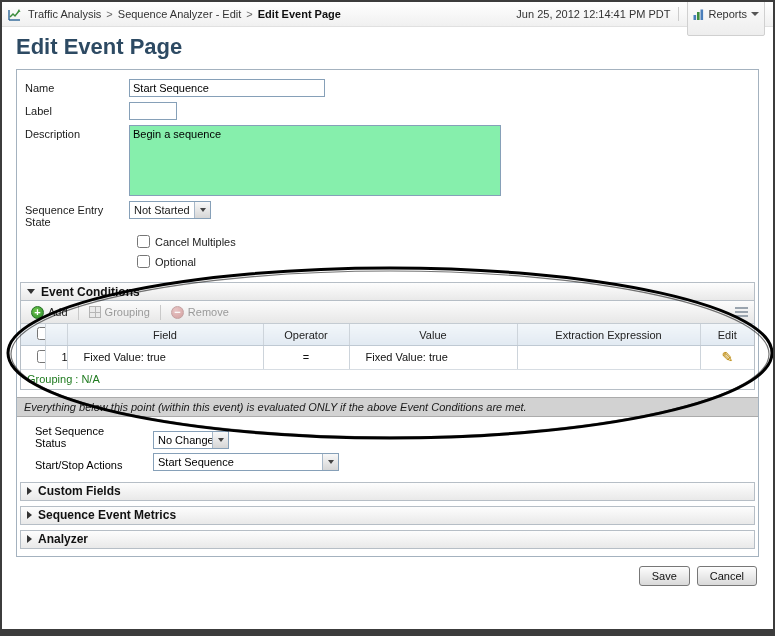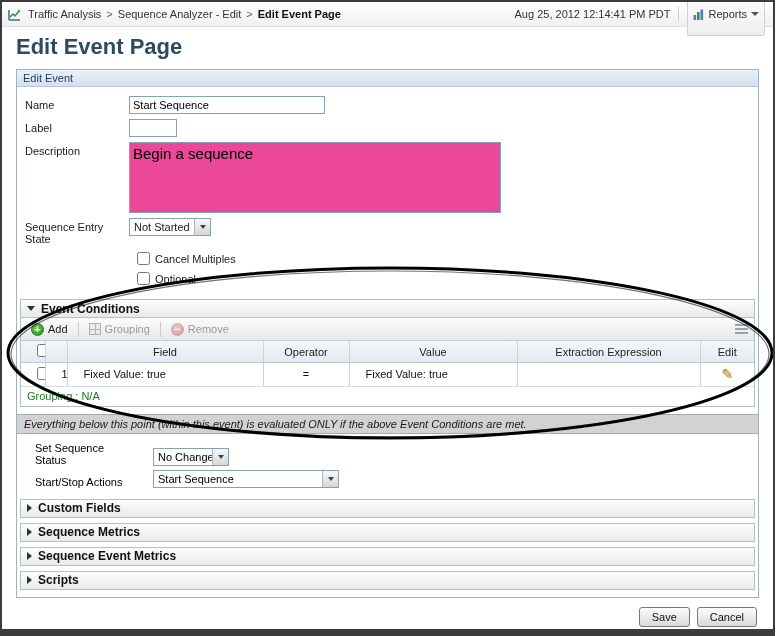--- a/index.html
+++ b/index.html
@@ -72,22 +72,22 @@
   .frow { display:flex; align-items:flex-start; margin-top:5px; }
   .flabel { width:112px; padding:3px 0 0 8px; flex:none; }
   input[type="text"] {
     height:18px; border:1px solid #86a0b8; background:#fff;
     font-family:"Liberation Sans",sans-serif; font-size:11px; padding:1px 3px;
   }
   .in-name { width:196px; }
   .in-label { width:48px; }
   textarea {
     width:372px; height:71px;
-    border:1px solid #86a0b8; background:#ec4899;
-    font-family:"Liberation Sans",sans-serif; font-size:15px; padding:2px 3px;
+    border:1px solid #86a0b8; background:#86efac;
+    font-family:"Liberation Sans",sans-serif; font-size:11px; padding:2px 3px;
     resize:none; overflow-y:scroll;
   }
   textarea::-webkit-scrollbar { width:15px; }
   textarea::-webkit-scrollbar-track { background:#f2f2f2; border-left:1px solid #ddd; }
   textarea::-webkit-scrollbar-thumb { background:#d7dee6; border:1px solid #9fb0c2; }
   textarea::-webkit-scrollbar-button { display:block; height:14px; background:#e4e9ef; border:1px solid #9fb0c2; }
 
   .chk-row { margin-left:120px; display:flex; align-items:center; gap:5px; margin-top:7px; }
   input[type="checkbox"] { width:13px; height:13px; margin:0; }
 
@@ -262,41 +262,40 @@
           <polygon points="11,1 12.5,4 9.5,3.6" fill="#3c8c3c"></polygon>
         </svg>
       </span>
       <a class="crumb">Traffic Analysis</a>
       <span class="crumb-sep">&gt;</span>
       <a class="crumb">Sequence Analyzer - Edit</a>
       <span class="crumb-sep">&gt;</span>
       <span class="crumb current">Edit Event Page</span>
     </div>
     <div class="top-right">
-      <span class="timestamp">Aug 25, 2012 12:14:41 PM PDT</span>
+      <span class="timestamp">Jun 25, 2012 12:14:41 PM PDT</span>
       <span class="vsep"></span>
       <span class="reports">
         <span>
           <svg class="mini-ico" width="11" height="11" viewBox="0 0 11 11">
             <rect x="0.5" y="6" width="2.6" height="5" fill="#4a7ebb"></rect>
             <rect x="4" y="3" width="2.6" height="8" fill="#3c8c3c"></rect>
             <rect x="7.5" y="0.5" width="2.6" height="10.5" fill="#4a7ebb"></rect>
           </svg>
         </span>
         <span>Reports</span>
         <span class="caret-sm"></span>
       </span>
     </div>
   </div>
 
   <div class="page-title">Edit Event Page</div>
 
   <div class="panel">
 
-    <div class="panel-head">Edit Event</div>
 
     <div class="form">
       <div class="frow">
         <span class="flabel">Name</span>
         <input type="text" class="in-name" value="Start Sequence" style="">
       </div>
       <div class="frow">
         <span class="flabel">Label</span>
         <input type="text" class="in-label" value="" style="">
       </div>
@@ -409,29 +408,25 @@
         </span>
       </div>
     </div>
 
     <div class="acc-head">
       <span class="tri-right"></span>
       <span>Custom Fields</span>
     </div>
     <div class="acc-head">
       <span class="tri-right"></span>
-      <span>Sequence Metrics</span>
-    </div>
-    <div class="acc-head">
-      <span class="tri-right"></span>
       <span>Sequence Event Metrics</span>
     </div>
     <div class="acc-head" style="margin-bottom:7px;">
       <span class="tri-right"></span>
-      <span>Scripts</span>
+      <span>Analyzer</span>
     </div>
 
   </div>
 
   <div class="footer">
     <button class="btn">Save</button>
     <button class="btn">Cancel</button>
   </div>
 
   <svg class="annotation" width="777" height="627" viewBox="0 0 777 627">

